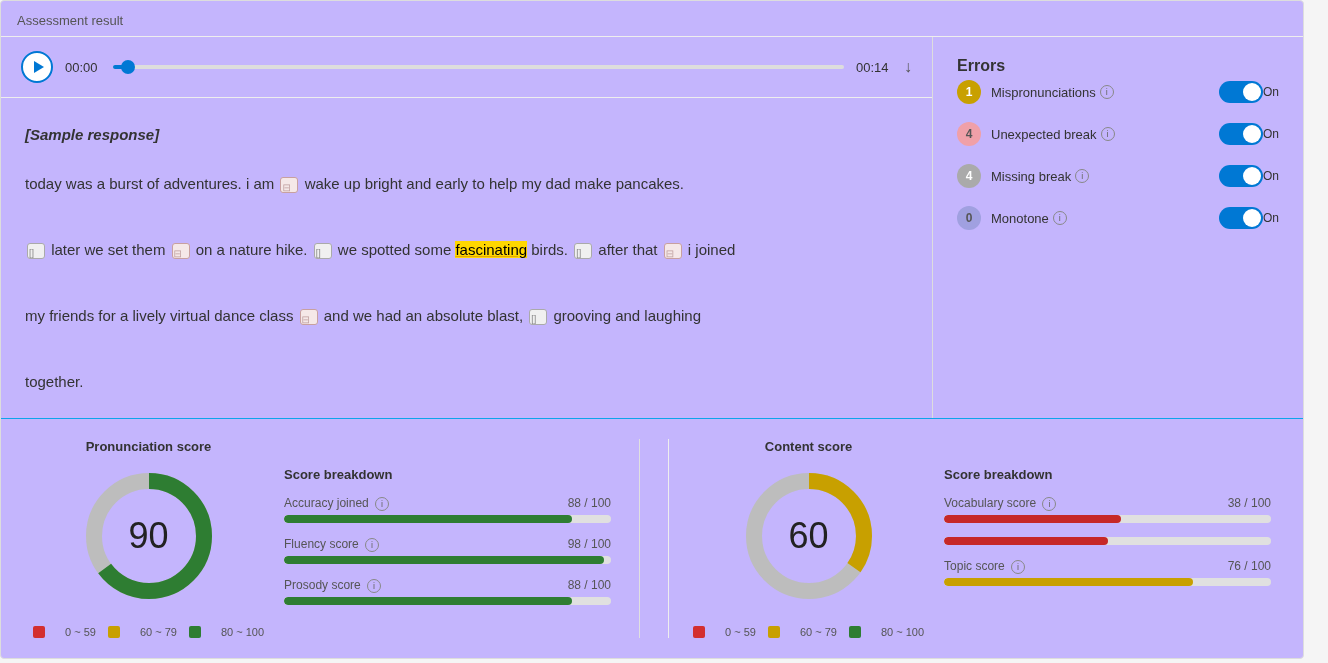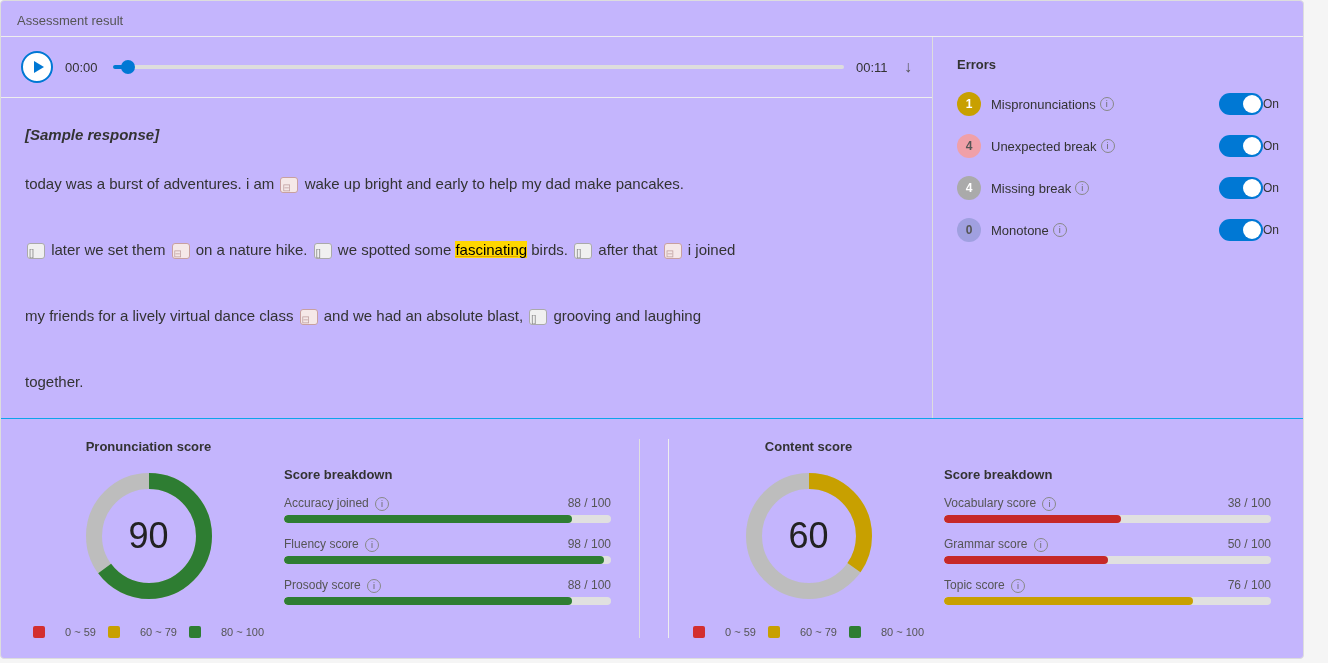--- a/index.html
+++ b/index.html
@@ -30,21 +30,21 @@
     .word { display: inline; }
     .word-normal { color: #333; }
     .word-highlight { background: #ffd700; color: #000; text-decoration: underline; text-decoration-color: #e6a800; }
     .break-marker { display: inline-block; width: 18px; height: 16px; border: 1.5px solid #c8a0a0; border-radius: 3px; background: #f5e8e8; margin: 0 2px; vertical-align: middle; position: relative; }
     .break-marker::before { content: '⊟'; font-size: 10px; color: #c0a0a0; position: absolute; top: -1px; left: 1px; }
     .break-marker-gray { display: inline-block; width: 18px; height: 16px; border: 1.5px solid #aaa; border-radius: 3px; background: #f0f0f0; margin: 0 2px; vertical-align: middle; position: relative; }
     .break-marker-gray::before { content: '[]'; font-size: 9px; color: #888; position: absolute; top: 0px; left: 1px; }
     
     
     .errors-panel { width: 370px; padding: 20px 24px; }
-    .errors-title { font-size: 13px; font-weight: 600; margin-bottom: 20px; }
+    .errors-title { font-size: 16px; font-weight: 600; margin-bottom: 5px; }
     .error-row { display: flex; align-items: center; margin-bottom: 18px; gap: 10px; }
     .error-badge { width: 24px; height: 24px; border-radius: 50%; display: flex; align-items: center; justify-content: center; font-size: 12px; font-weight: bold; color: #fff; flex-shrink: 0; }
     .badge-yellow { background: #c8a000; }
     .badge-pink { background: #f0a0a8; color: #555; }
     .badge-gray { background: #aaa; }
     .badge-purple { background: #a0a0e0; color: #555; }
     .error-label { flex: 1; font-size: 13px; color: #333; display: flex; align-items: center; gap: 4px; }
     .info-icon { display: inline-flex; width: 14px; height: 14px; border-radius: 50%; border: 1px solid #888; align-items: center; justify-content: center; font-size: 9px; color: #666; cursor: pointer; }
     .toggle-container { display: flex; align-items: center; }
     .toggle { width: 44px; height: 22px; background: #0078d4; border-radius: 11px; position: relative; cursor: pointer; flex-shrink: 0; }
@@ -96,21 +96,21 @@
     <div class="audio-text-panel">
 
       <div class="audio-bar">
         <div class="play-btn"></div>
         <span class="time-start">00:00</span>
         <div class="progress-container">
           <div class="progress-fill">
             <div class="progress-thumb"></div>
           </div>
         </div>
-        <span class="time-end">00:11</span>
+        <span class="time-end">00:14</span>
         <div class="download-btn">↓</div>
       </div>
 
       <div class="text-panel">
         <span class="sample-label">[Sample response]</span>
         <div>
           <span>
             <span class="word word-normal">today was a burst of adventures. i am </span>
             <span class="break-marker"></span>
             <span class="word word-normal"> wake up bright and early to help my dad make pancakes.</span>
@@ -319,27 +319,20 @@
               <span class="info-icon" style="margin-left:3px">i</span>
             </span>
             <span>38 / 100</span>
           </div>
           <div class="breakdown-bar-bg">
             <div class="breakdown-bar-fill red" style="width:54%; background:#c62828;"></div>
           </div>
         </div>
 
         <div class="breakdown-row">
-          <div class="breakdown-label-row">
-            <span>
-              <span>Grammar score</span>
-              <span class="info-icon" style="margin-left:3px">i</span>
-            </span>
-            <span>50 / 100</span>
-          </div>
           <div class="breakdown-bar-bg">
             <div class="breakdown-bar-fill red" style="width:50%; background:#c62828;"></div>
           </div>
         </div>
 
         <div class="breakdown-row">
           <div class="breakdown-label-row">
             <span>
               <span>Topic score</span>
               <span class="info-icon" style="margin-left:3px">i</span>

